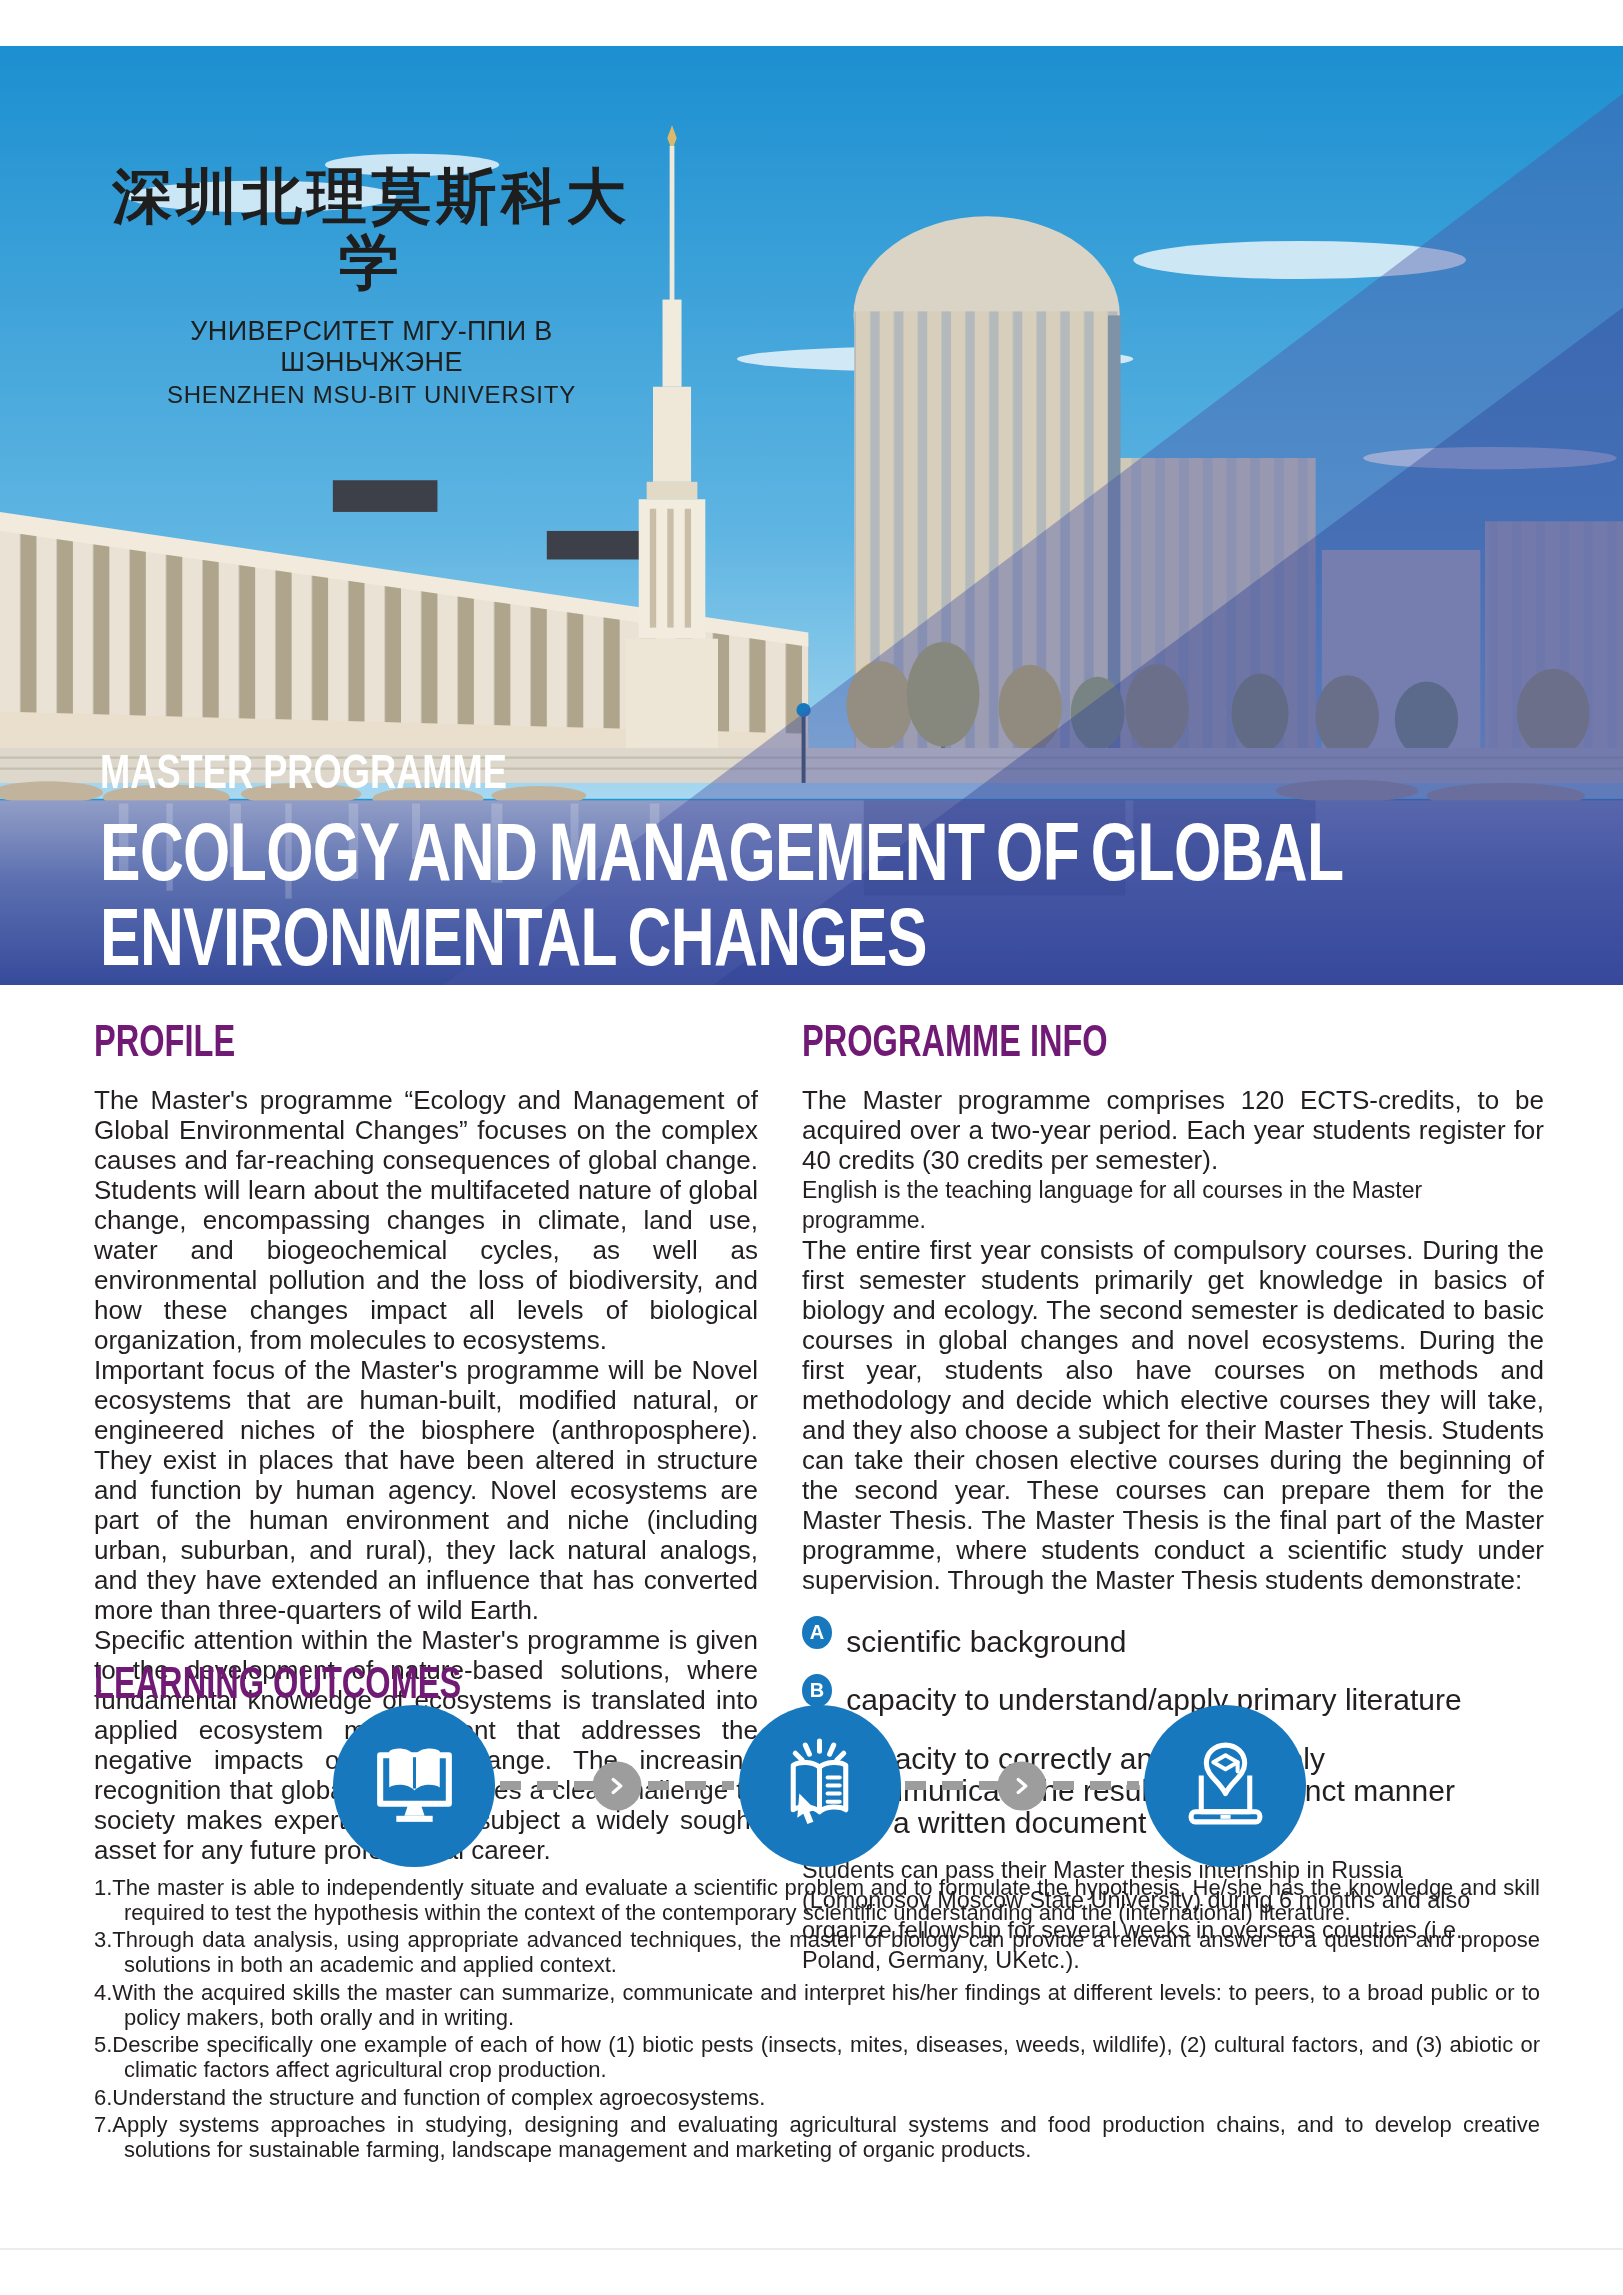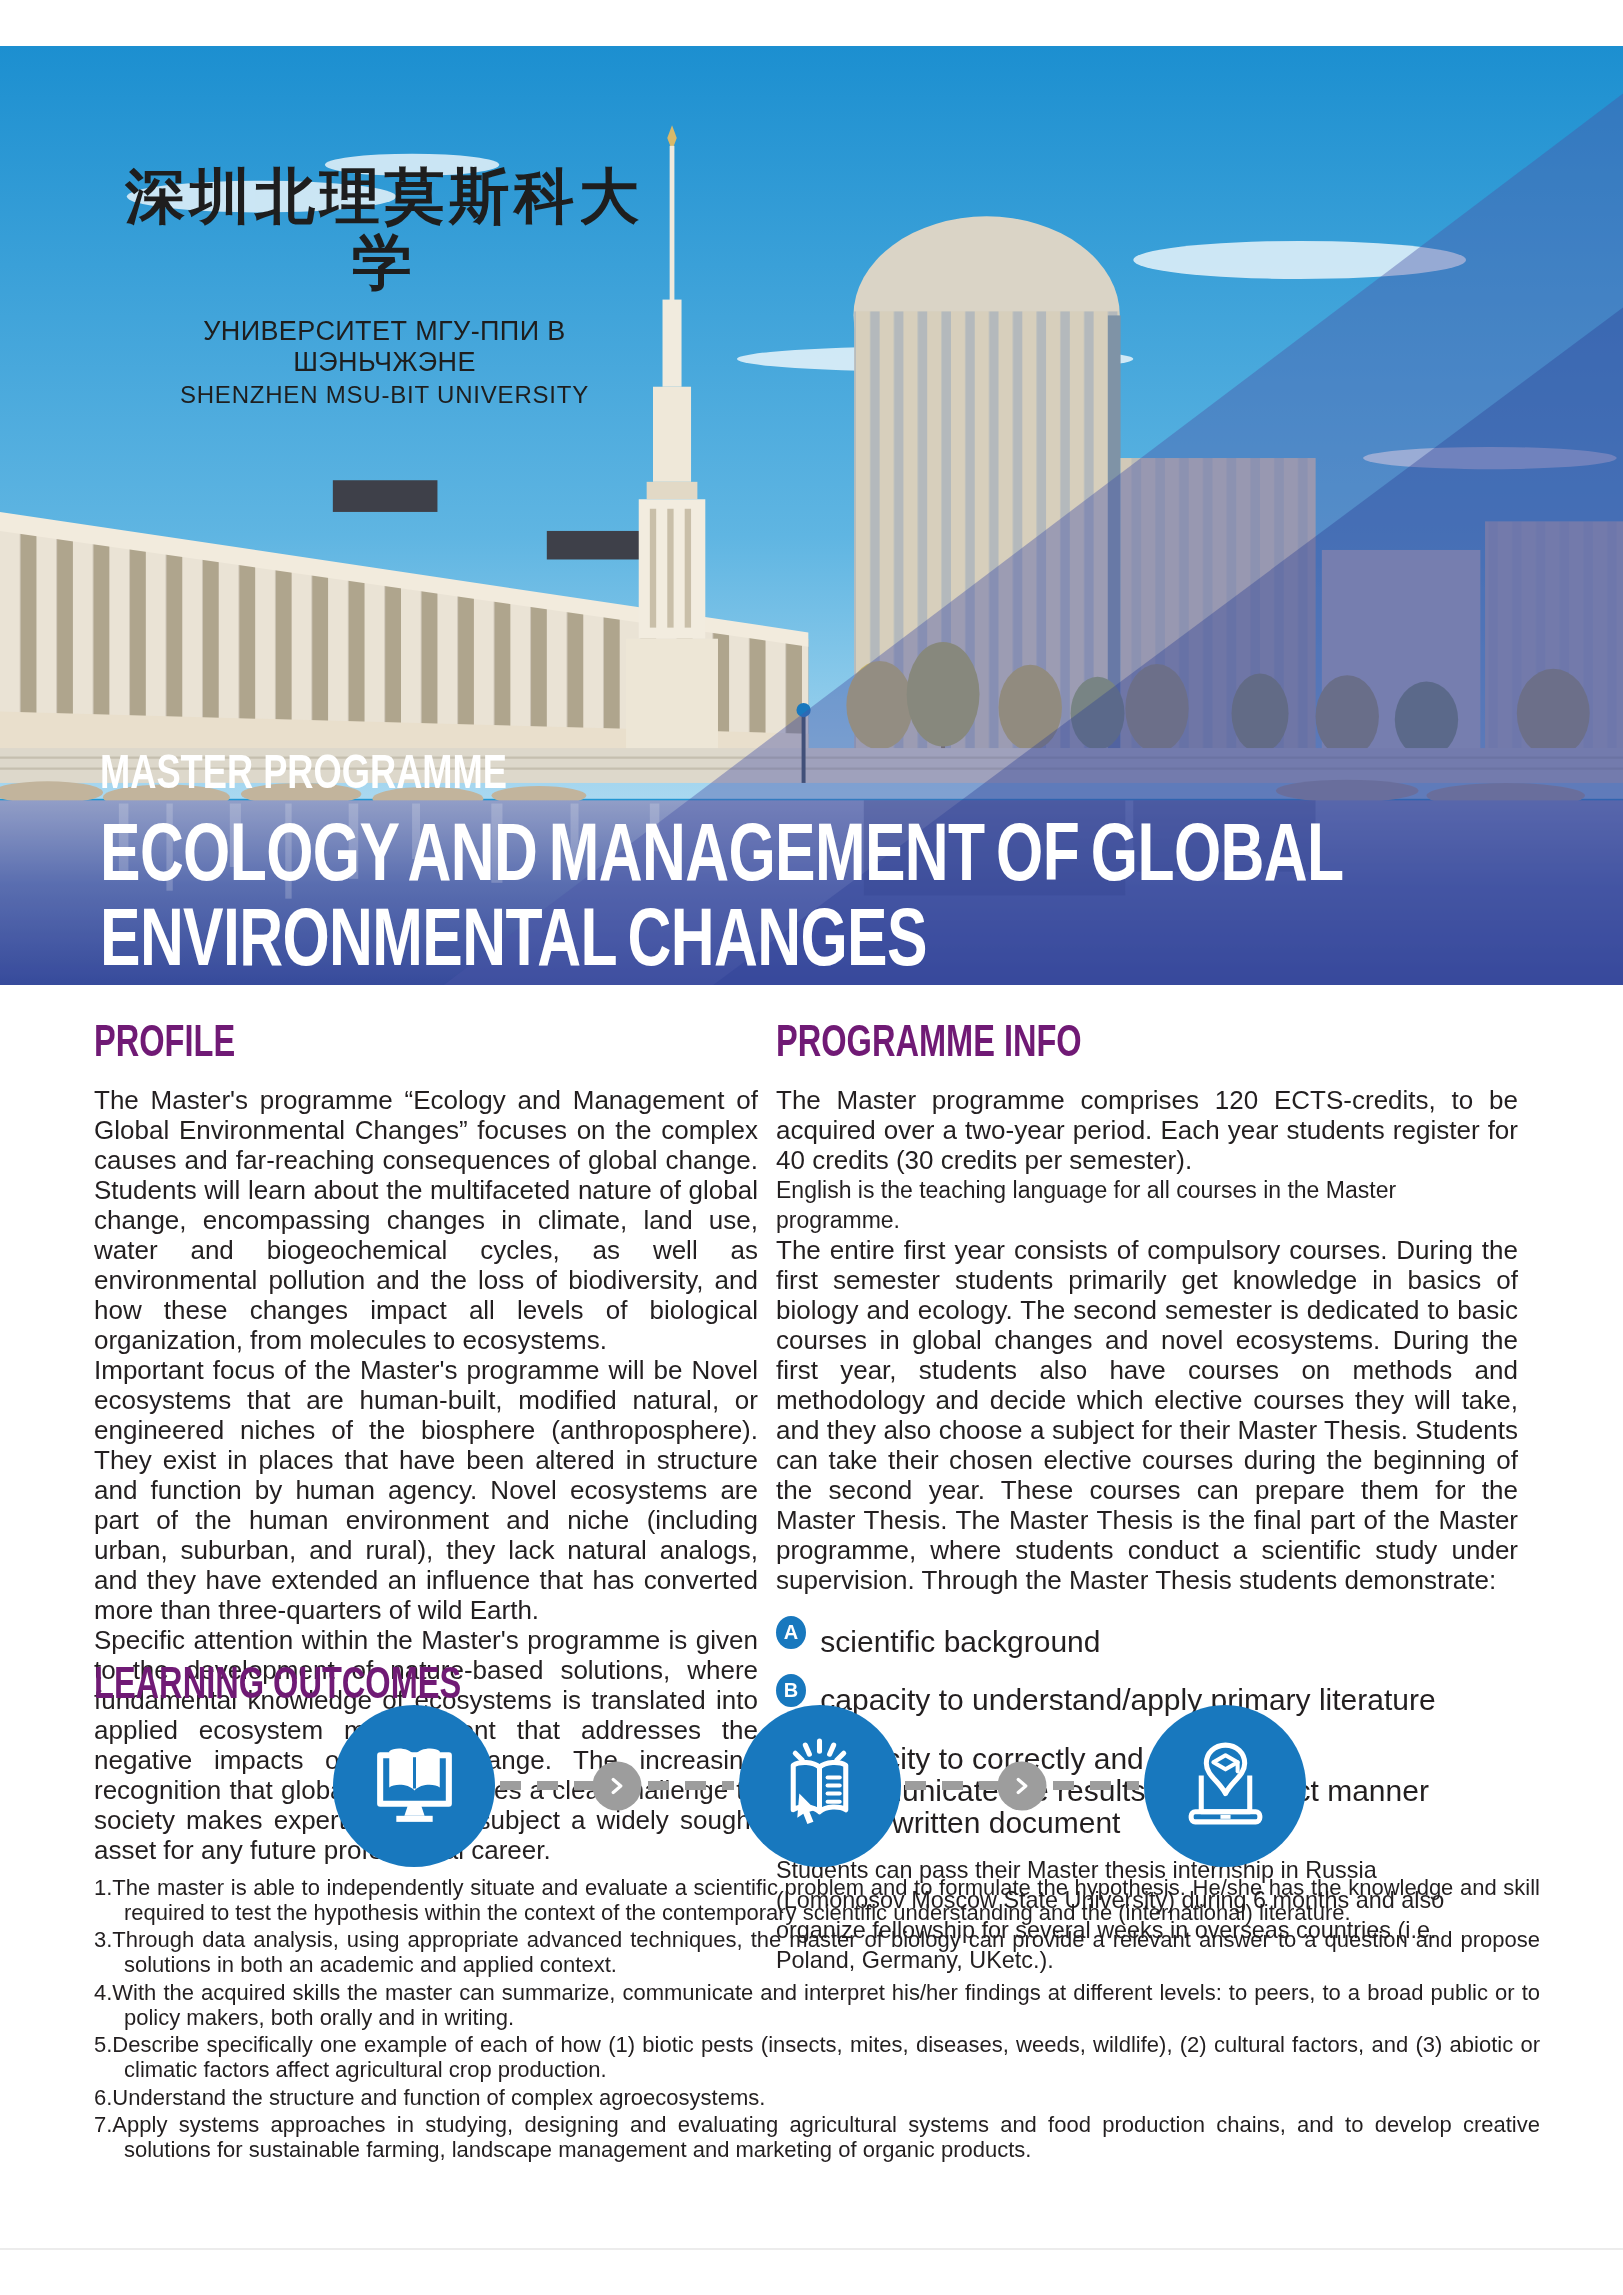--- a/index.html
+++ b/index.html
@@ -8,33 +8,33 @@
     width:1623px; height:2295px; position:relative;
     font-family:"Liberation Sans","DejaVu Sans",sans-serif;
     color:#231f20;
   }
   .cond { display:inline-block; transform:scaleX(0.74); transform-origin:0 50%; white-space:nowrap; }
 
   
   .hero { position:absolute; top:46px; left:0; width:1623px; height:939px; overflow:hidden; background:#2196d3; }
   .hero-art { position:absolute; inset:0; width:100%; height:100%; display:block; }
 
-  .logo { position:absolute; top:117px; left:122px; width:525px; text-align:center; color:#1e1e1e; }
+  .logo { position:absolute; top:117px; left:109px; width:525px; text-align:center; color:#1e1e1e; }
   .logo-cn { font-size:60px; font-weight:bold; letter-spacing:4.8px; line-height:1.1; font-family:"DejaVu Sans",sans-serif; }
   .logo-ru { font-size:27px; margin-top:20.6px; letter-spacing:0.4px; font-weight:400; }
   .logo-en { font-size:24px; margin-top:3px; letter-spacing:0.8px; font-weight:400; }
 
   .hero-text { position:absolute; left:100px; top:701px; color:#ffffff; }
   .kicker  { font-size:49px; font-weight:bold; line-height:1; }
   .title-line { font-size:82px; font-weight:bold; line-height:1.04; word-spacing:-6.3px; letter-spacing:-0.8px; }
   .kicker-wrap { margin-bottom:12.7px; }
 
   
   .col-left  { position:absolute; left:94px;  top:1019px; width:664px; }
-  .col-right { position:absolute; left:776px; top:1019px; width:742px; }
+  .col-right { position:absolute; left:802px; top:1019px; width:742px; }
   h2.section { font-size:44px; line-height:1; color:#701a75; margin-bottom:22px; font-weight:bold; }
   .body-p { font-size:26px; line-height:30px; text-align:justify; }
   .body-p-left { font-size:23px; line-height:30px; }
 
   .demo-list { margin-top:20.6px; }
   .demo-row { display:flex; align-items:flex-start; margin-bottom:16px; }
   .demo-badge {
     flex:0 0 auto; width:30px; height:33px; border-radius:50%;
     background:#1878BE; color:#fff; font-weight:bold; font-size:20px;
     display:flex; align-items:center; justify-content:center; margin-right:14.3px;

